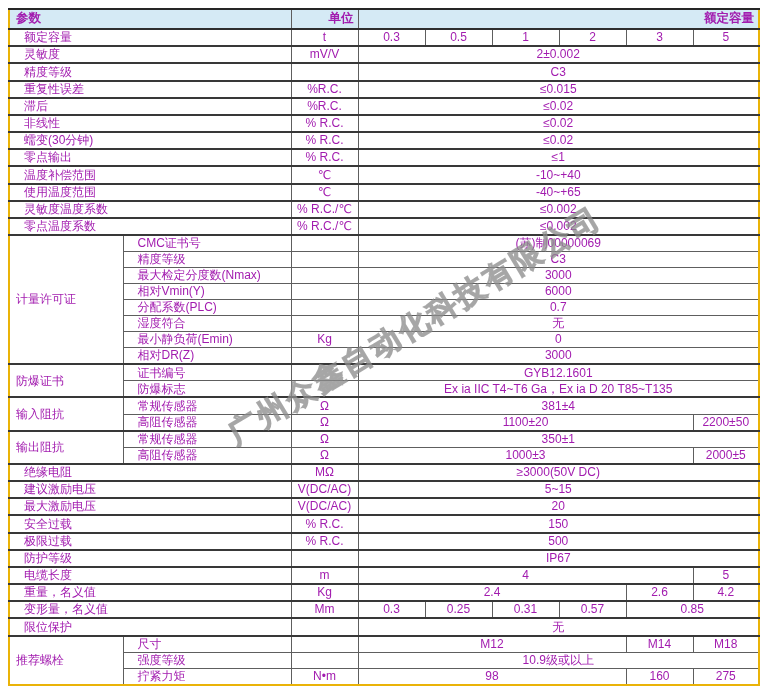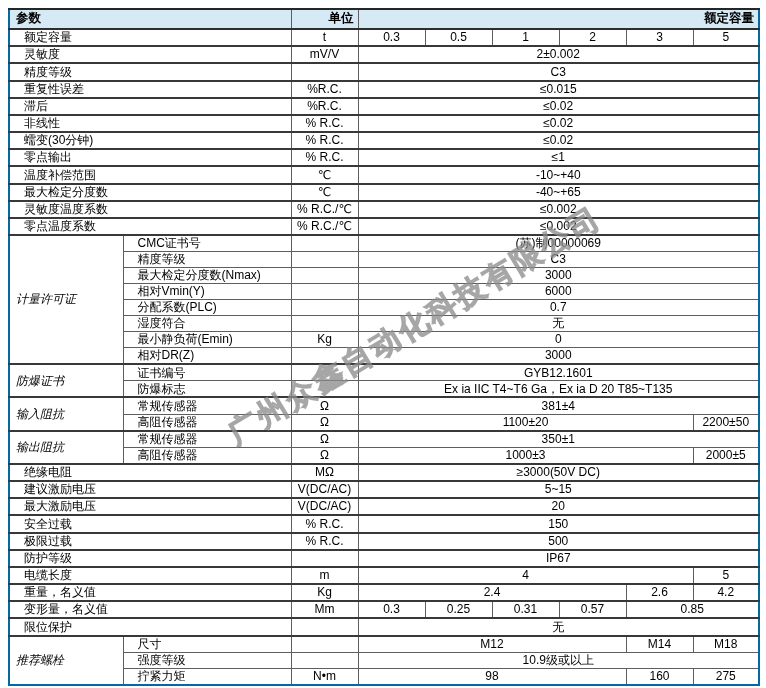--- a/index.html
+++ b/index.html
@@ -2,38 +2,38 @@
 <html><head>
 <meta charset="utf-8">
 <style>
   html,body{margin:0;padding:0;background:#fff;}
   body{width:766px;height:688px;font-family:"Liberation Sans","DejaVu Sans",sans-serif;}
   .page{position:relative;width:766px;height:688px;overflow:hidden;background:#fff;}
 
   .spec-table{
     position:absolute;left:8px;top:8px;height:678px;
     border-collapse:collapse;table-layout:fixed;
-    font-size:12px;color:#000000;border:2px solid #0369a1;
+    font-size:12px;color:#a21caf;border:2px solid #eab308;
   }
   .c-group{width:114px}.c-sub{width:168px}.c-unit{width:67px}.c-val{width:67px}.c-val-last{width:66px}
 
   .spec-table th,.spec-table td{
     border:1px solid #5e5e5e;padding:0 4px;
     overflow:hidden;white-space:nowrap;line-height:1.05;
   }
   .spec-table thead th{
     background:#d5eaf5;height:18px;font-size:12.5px;font-weight:bold;
     text-align:right;border-bottom:2px solid #2e2e2e;border-top:2px solid #262626;
   }
   .spec-table thead th.lbl{text-align:left;padding-left:6px;}
   tr.sect>td{border-top:2px solid #383838;}
   tr.subrow>td{border-top:1px solid #8a8a8a;}
   td.lbl{text-align:left;padding-left:14px;}
   td.ctr{text-align:center;}
-  td.group{text-align:left;padding-left:6px;font-style:italic;}
+  td.group{text-align:left;padding-left:6px;}
 
   .watermark{
     position:absolute;left:238px;top:414px;height:34px;
     transform:rotate(-31deg);transform-origin:0 100%;
     font-size:30px;font-weight:bold;letter-spacing:3px;white-space:nowrap;
     color:rgba(150,150,150,0.18);
     -webkit-text-stroke:1.2px rgba(138,138,138,0.72);
     pointer-events:none;z-index:5;
   }
 </style>
@@ -106,21 +106,21 @@
           <td class="lbl" colspan="2">零点输出</td>
           <td class="ctr">% R.C.</td>
           <td class="ctr" colspan="6">≤1</td>
         </tr>
         <tr class="sect">
           <td class="lbl" colspan="2">温度补偿范围</td>
           <td class="ctr">℃</td>
           <td class="ctr" colspan="6">-10~+40</td>
         </tr>
         <tr class="sect">
-          <td class="lbl" colspan="2">最大检定分度数</td>
+          <td class="lbl" colspan="2">使用温度范围</td>
           <td class="ctr">℃</td>
           <td class="ctr" colspan="6">-40~+65</td>
         </tr>
         <tr class="sect">
           <td class="lbl" colspan="2">灵敏度温度系数</td>
           <td class="ctr">% R.C./℃</td>
           <td class="ctr" colspan="6">≤0.002</td>
         </tr>
         <tr class="sect">
           <td class="lbl" colspan="2">零点温度系数</td>

